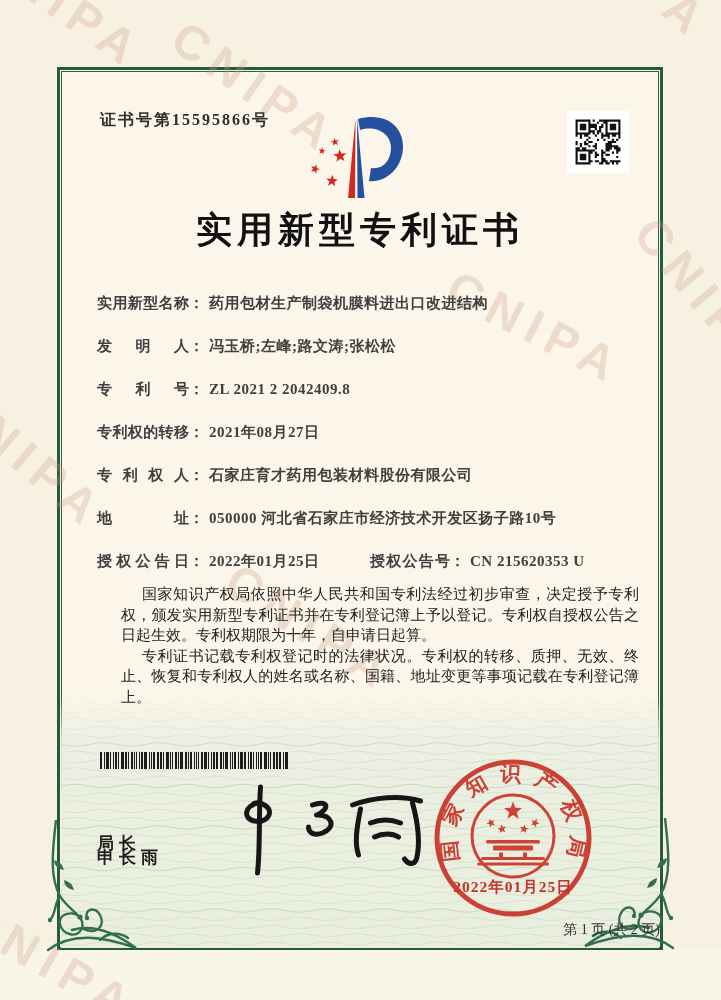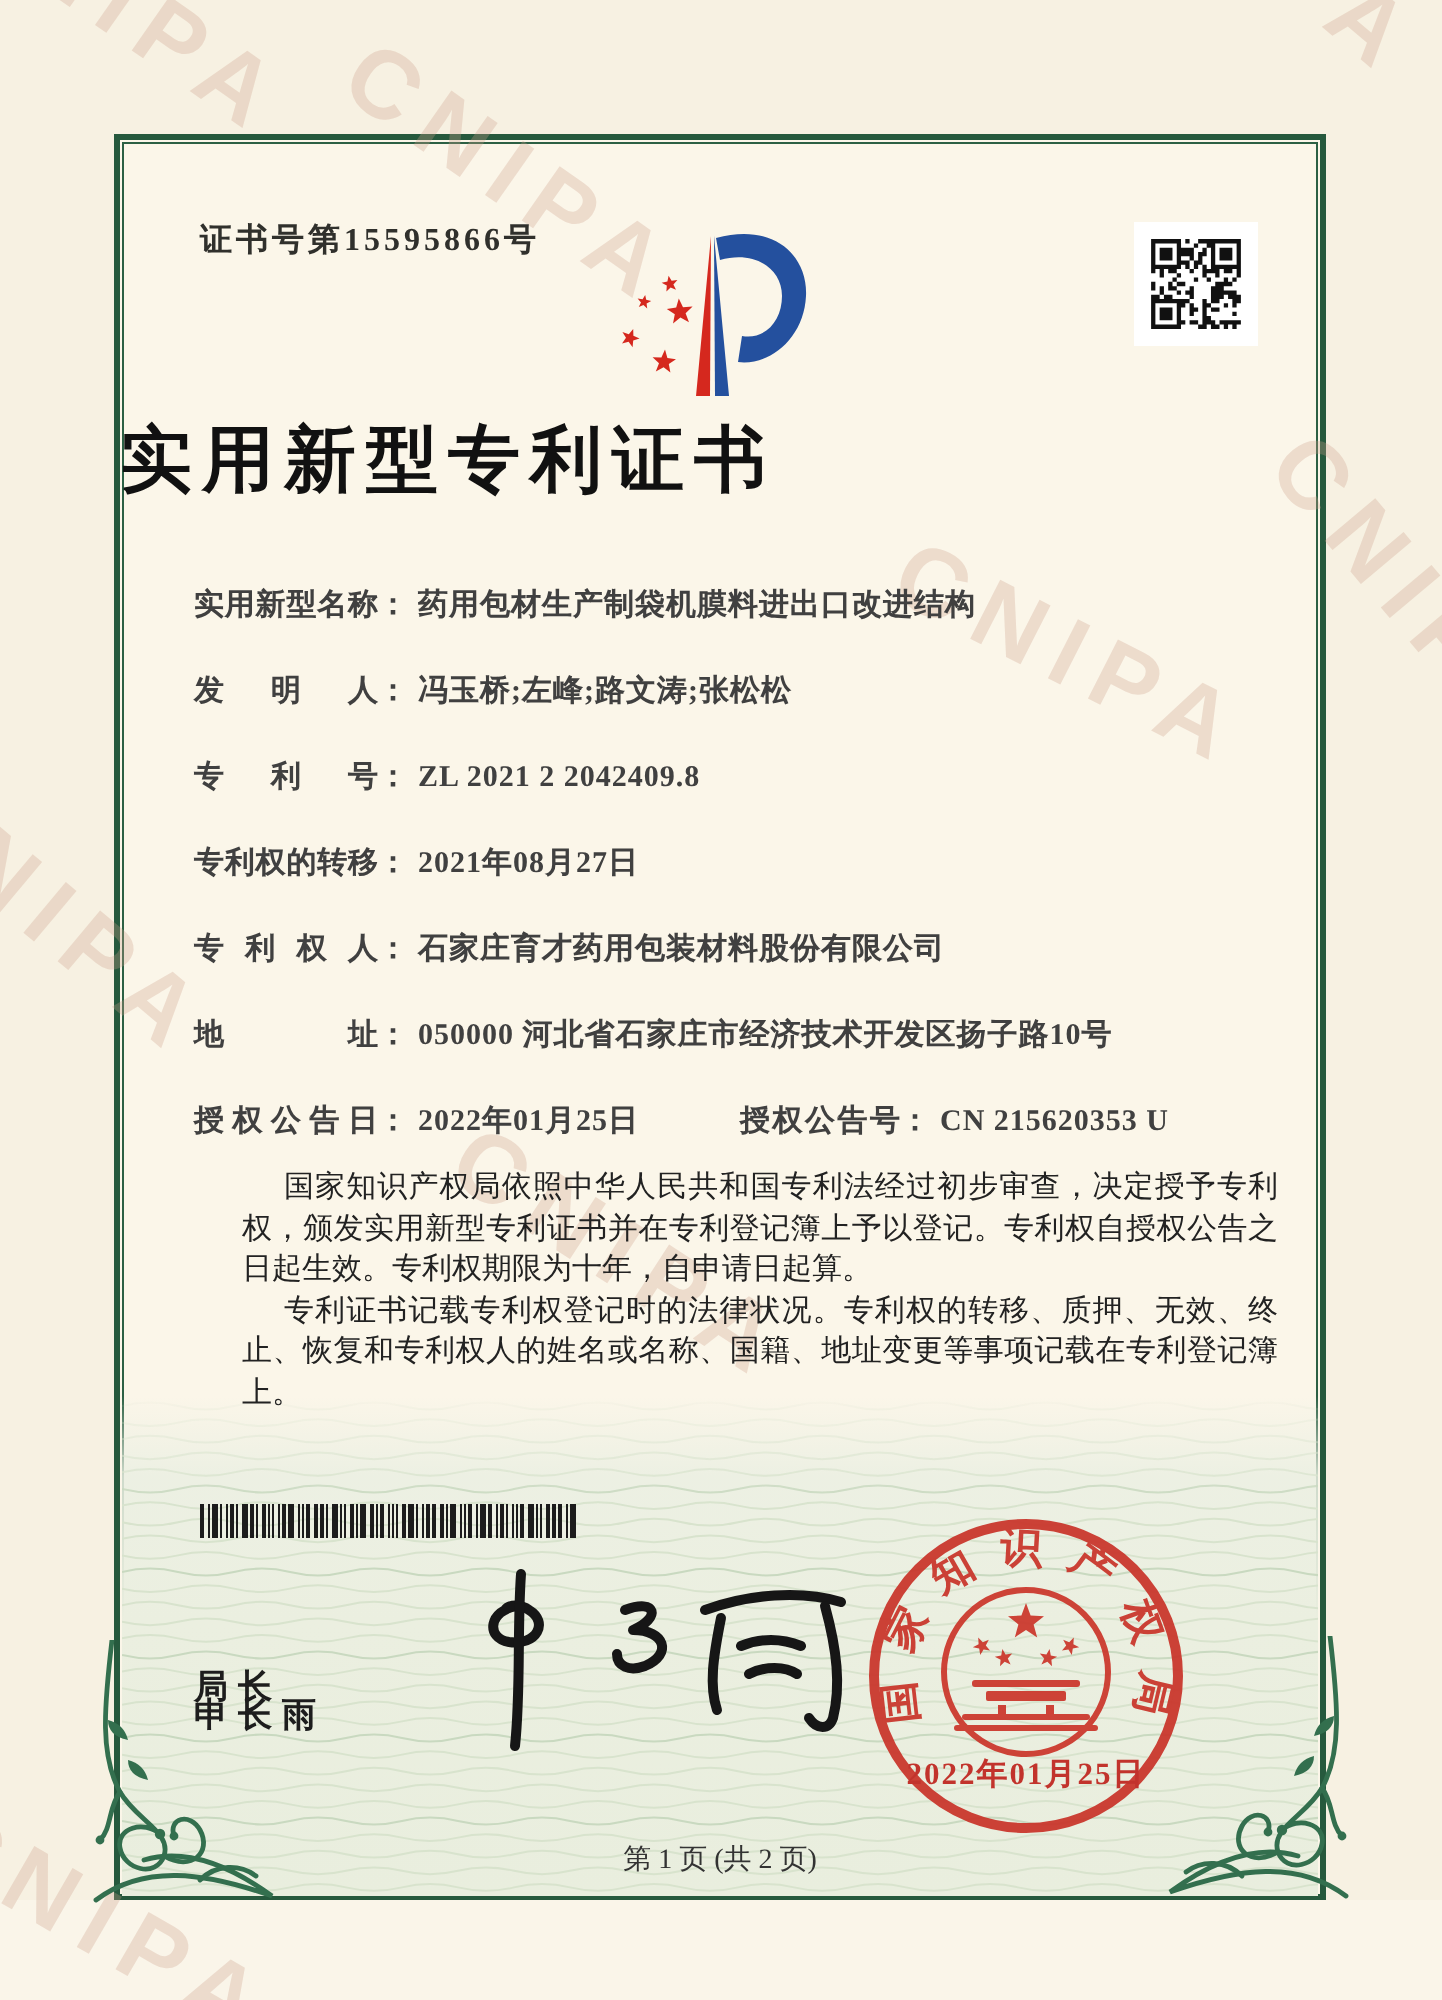--- a/index.html
+++ b/index.html
@@ -16,39 +16,39 @@
   .below-strip{position:absolute;left:0;top:950px;width:721px;height:50px;background:#faf5e9;z-index:0;}
   
   .guilloche{position:absolute;left:61px;top:698px;width:598px;height:250px;z-index:2;
      background:linear-gradient(180deg,rgba(236,240,229,0) 0%,rgba(234,239,226,.85) 16%,#ebefe0 45%,#e9eede 100%);}
   .guilloche svg{display:block;-webkit-mask-image:linear-gradient(to bottom,transparent,black 55px);
      mask-image:linear-gradient(to bottom,transparent,black 55px);}
   
   .cert-no{position:absolute;left:100px;top:110px;z-index:4;font-size:16px;font-weight:600;letter-spacing:2px;color:#30302c;}
   .logo{position:absolute;left:303px;top:106px;width:110px;height:96px;z-index:4;}
   .qr{position:absolute;left:567px;top:111px;width:62px;height:62px;background:#fff;z-index:4;}
-  .title{position:absolute;left:60px;top:206px;width:600px;z-index:4;
+  .title{position:absolute;left:60px;top:206px;width:600px;z-index:4;text-align:center;
          font-size:36px;font-weight:700;letter-spacing:5px;color:#111;}
   .frow{position:absolute;left:97px;width:540px;z-index:4;font-size:15px;line-height:20px;font-weight:700;color:#404040;}
   .f-label{display:inline-block;width:92px;text-align:justify;text-align-last:justify;vertical-align:top;}
   .f-colon{display:inline-block;margin-right:5px;}
   .f-value{letter-spacing:.5px;}
   .pair2{position:absolute;left:273px;top:0;}
   .body-text{position:absolute;left:121px;top:584px;width:518px;z-index:4;font-size:15px;
              line-height:20.5px;text-align:justify;color:#222;}
   .body-text p{margin:0;text-indent:21px;}
   .barcode{position:absolute;left:100px;top:752px;width:192px;height:17px;z-index:4;}
   .signer{position:absolute;left:97px;z-index:4;font-family:"Liberation Sans","DejaVu Sans",sans-serif;
           font-size:17px;font-weight:600;letter-spacing:5px;color:#1d1d1d;}
   .signer.t1{top:812px;margin-top:20px;} .signer.t2{top:846px;}
   .signature{position:absolute;left:222px;top:775px;width:215px;height:105px;z-index:4;}
   .seal{position:absolute;left:423px;top:748px;width:180px;height:180px;z-index:5;opacity:.93;}
   .seal-date{position:absolute;left:423px;top:877px;width:180px;z-index:6;text-align:center;
              font-size:15.5px;font-weight:700;letter-spacing:1px;color:#c2332c;}
-  .page-info{position:absolute;left:60px;top:921px;width:600px;z-index:4;text-align:center;font-size:14px;color:#333;}
+  .page-info{position:absolute;left:60px;top:921px;width:600px;z-index:4;text-align:right;font-size:14px;color:#333;}
   .cont-note{position:absolute;left:40px;top:955px;width:640px;z-index:4;text-align:center;font-size:14.5px;color:#2a2a2a;}
   .cont-note span{display:inline-block;background:rgba(255,255,255,.55);padding:2px 16px;letter-spacing:3px;}
   .ornament{position:absolute;z-index:3;}
   .orn-left{left:44px;top:820px;}
   .orn-right{left:577px;top:818px;transform:scaleX(-1);}
 </style>
 </head>
 <body>
 
 <div class="page">

